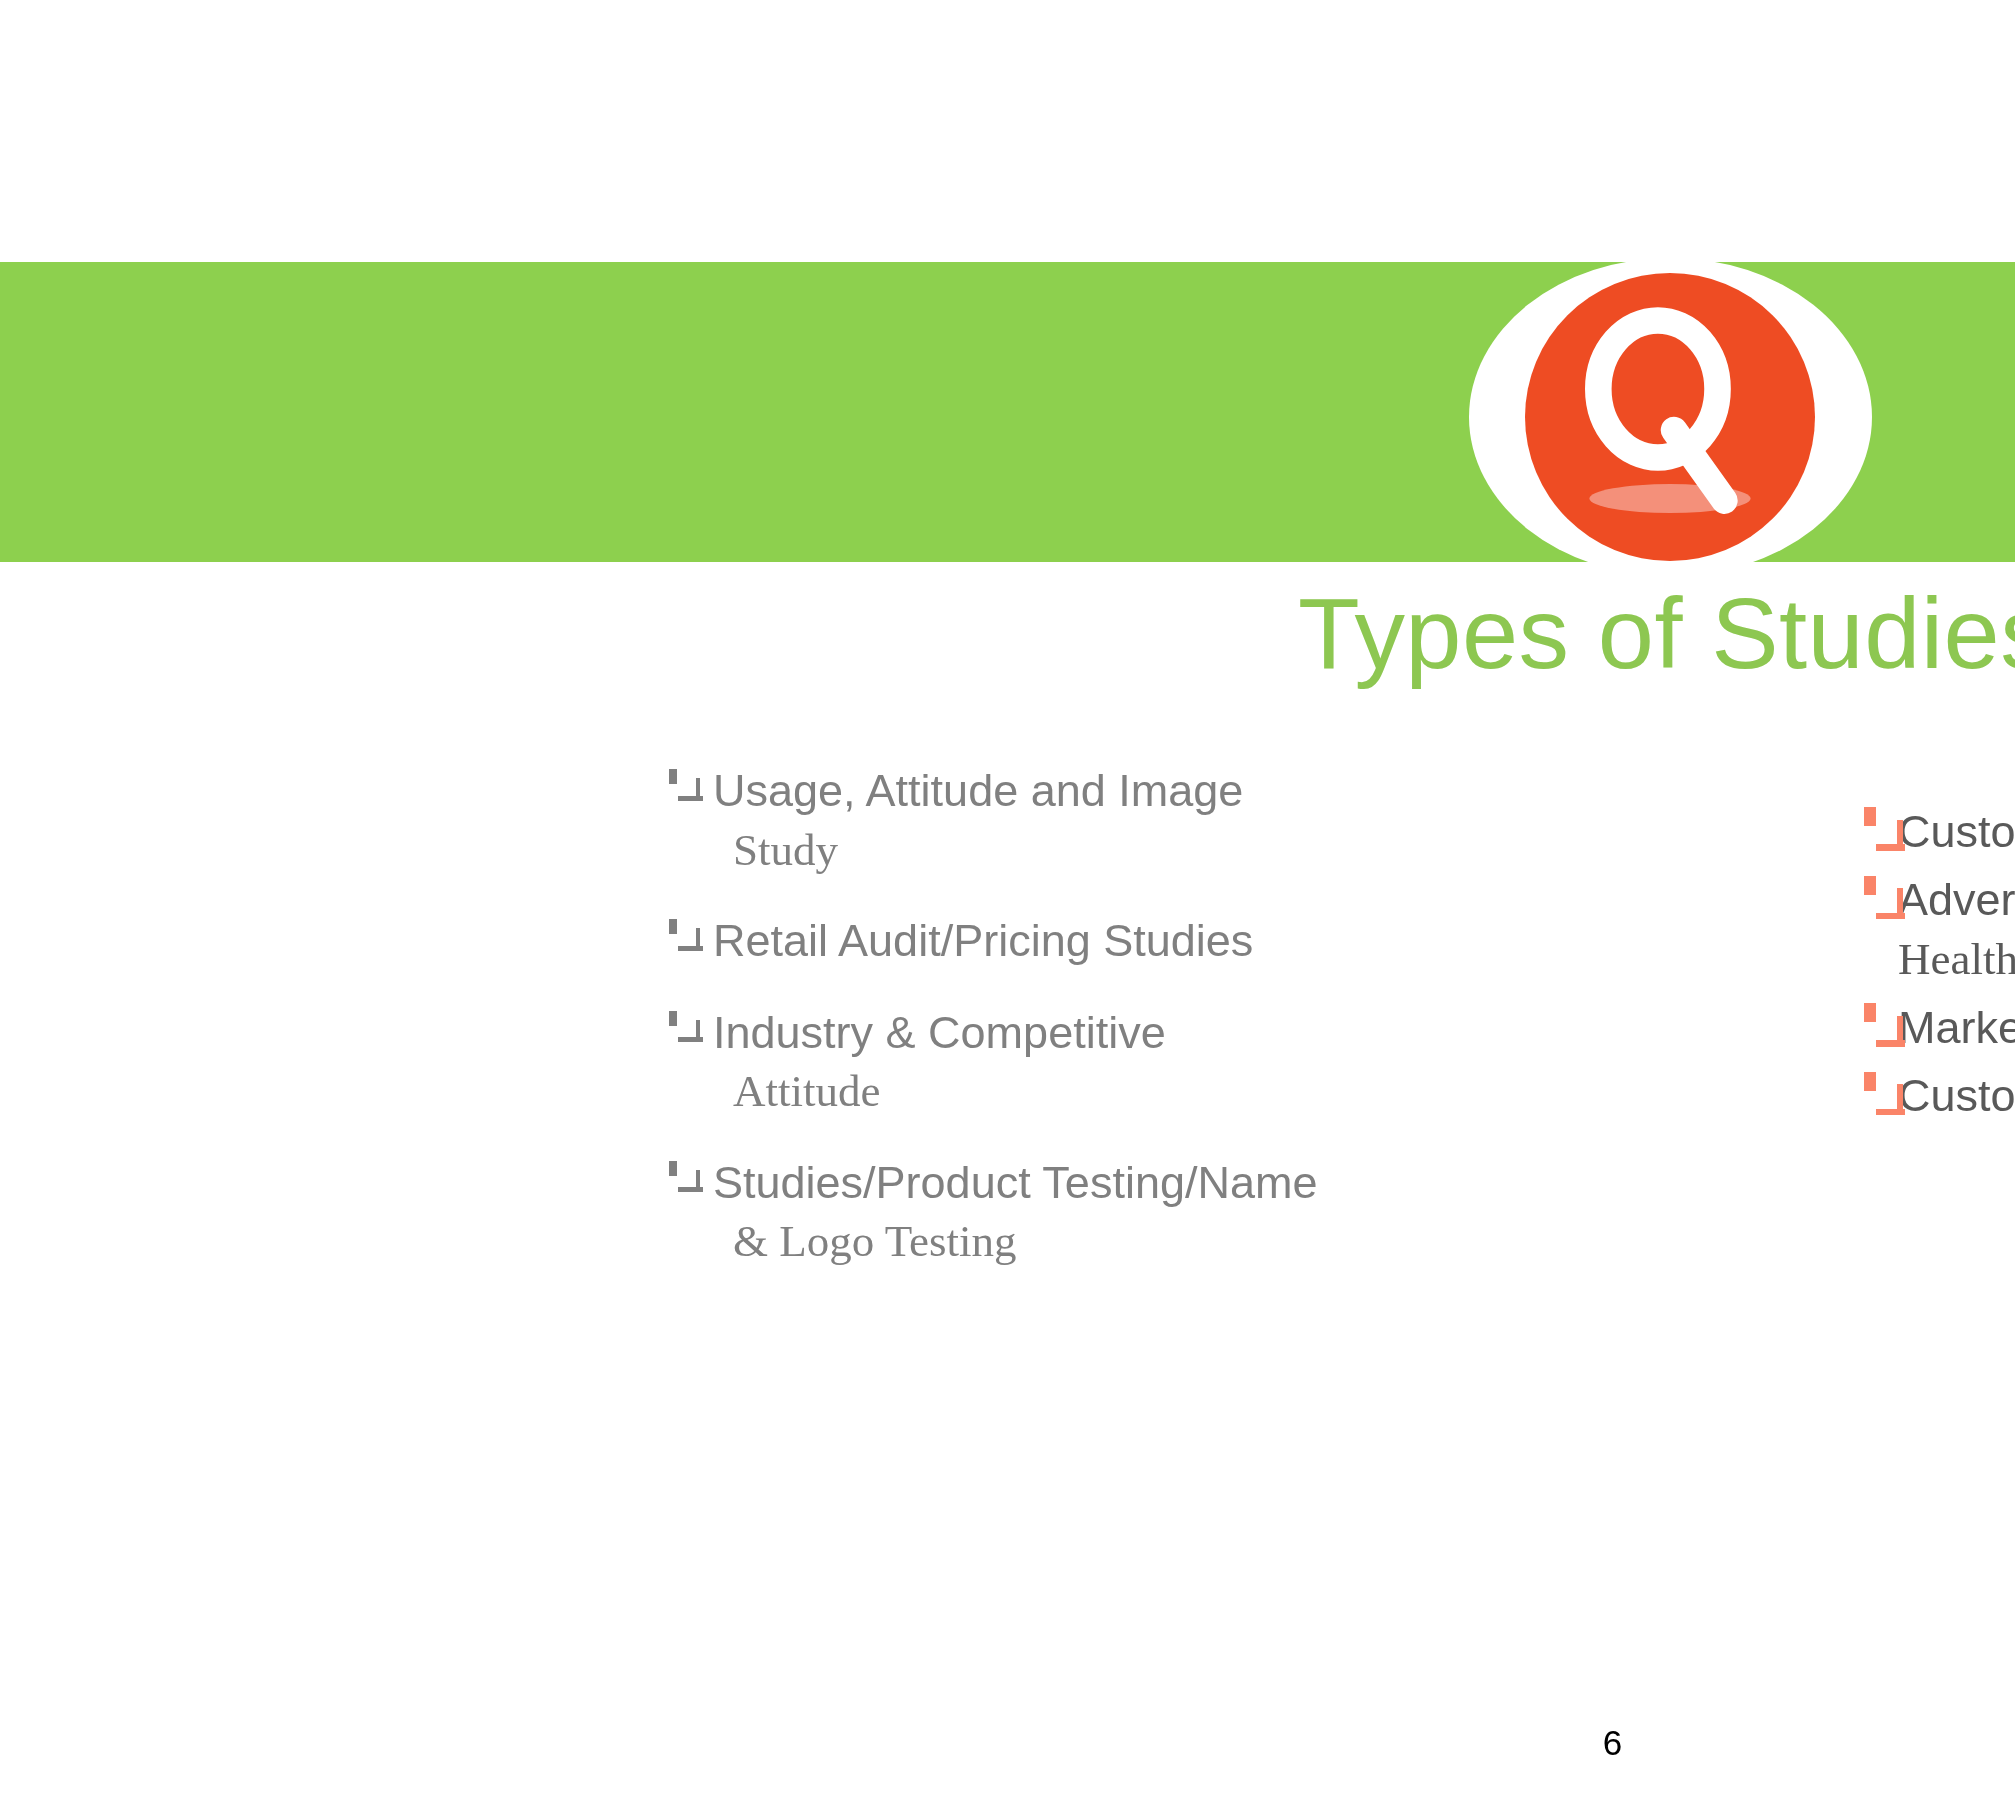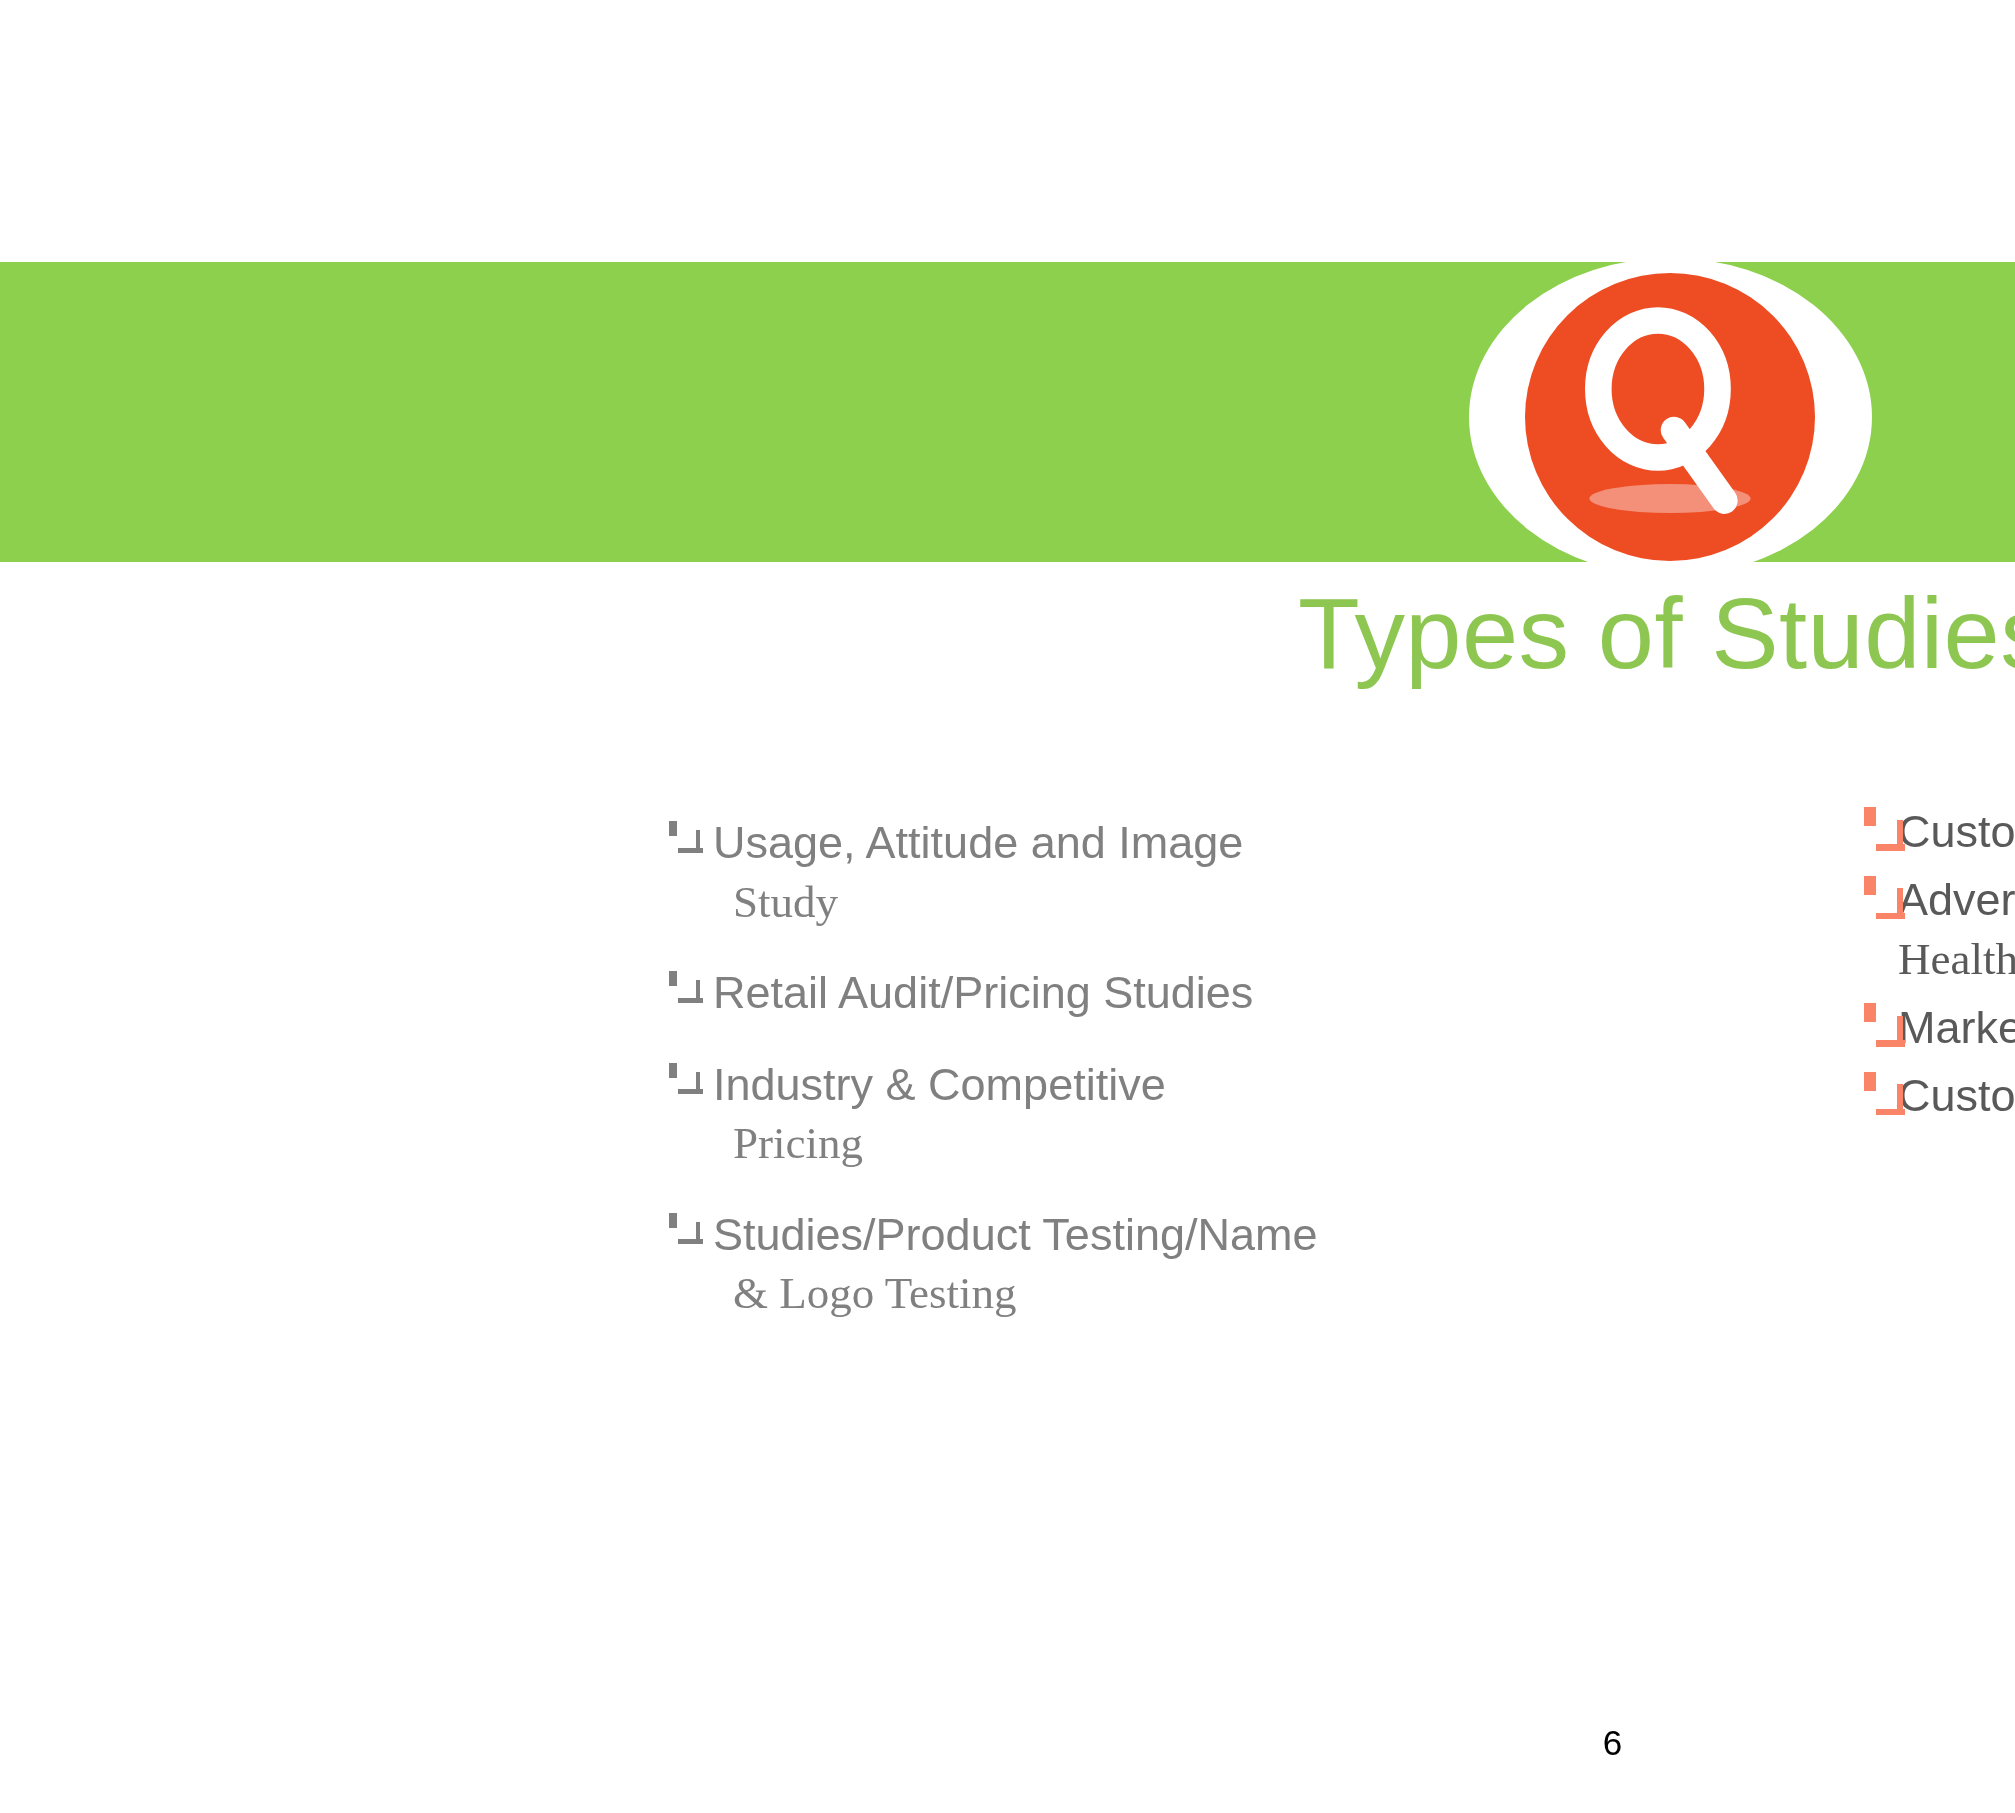--- a/index.html
+++ b/index.html
@@ -77,21 +77,21 @@
     line-height: 1.05;
     font-weight: 400;
     letter-spacing: 0.4px;
     white-space: nowrap;
   }
 
   
   #col-left {
     position: absolute;
     left: 669px;
-    top: 814px;
+    top: 762px;
     width: 1028px;
   }
   #col-right {
     position: absolute;
     left: 1864px;
     top: 802px;
     width: 927px;
   }
 
   .bullet-row {
@@ -229,21 +229,21 @@
       <span class="bullet-mark"><span class="sq sq-left"></span></span>
       <span class="bullet-text">
         <span>Retail Audit/Pricing  Studies</span>
       </span>
     </div>
 
     <div class="bullet-row">
       <span class="bullet-mark"><span class="sq sq-left"></span></span>
       <span class="bullet-text">
         <span>Industry &amp;   Competitive</span>
-        <span class="line2">Pricing</span>
+        <span class="line2">Attitude</span>
       </span>
     </div>
 
     <div class="bullet-row">
       <span class="bullet-mark"><span class="sq sq-left"></span></span>
       <span class="bullet-text">
         <span>Studies/Product Testing/Name</span>
         <span class="line2">&amp;   Logo Testing</span>
       </span>
     </div>

